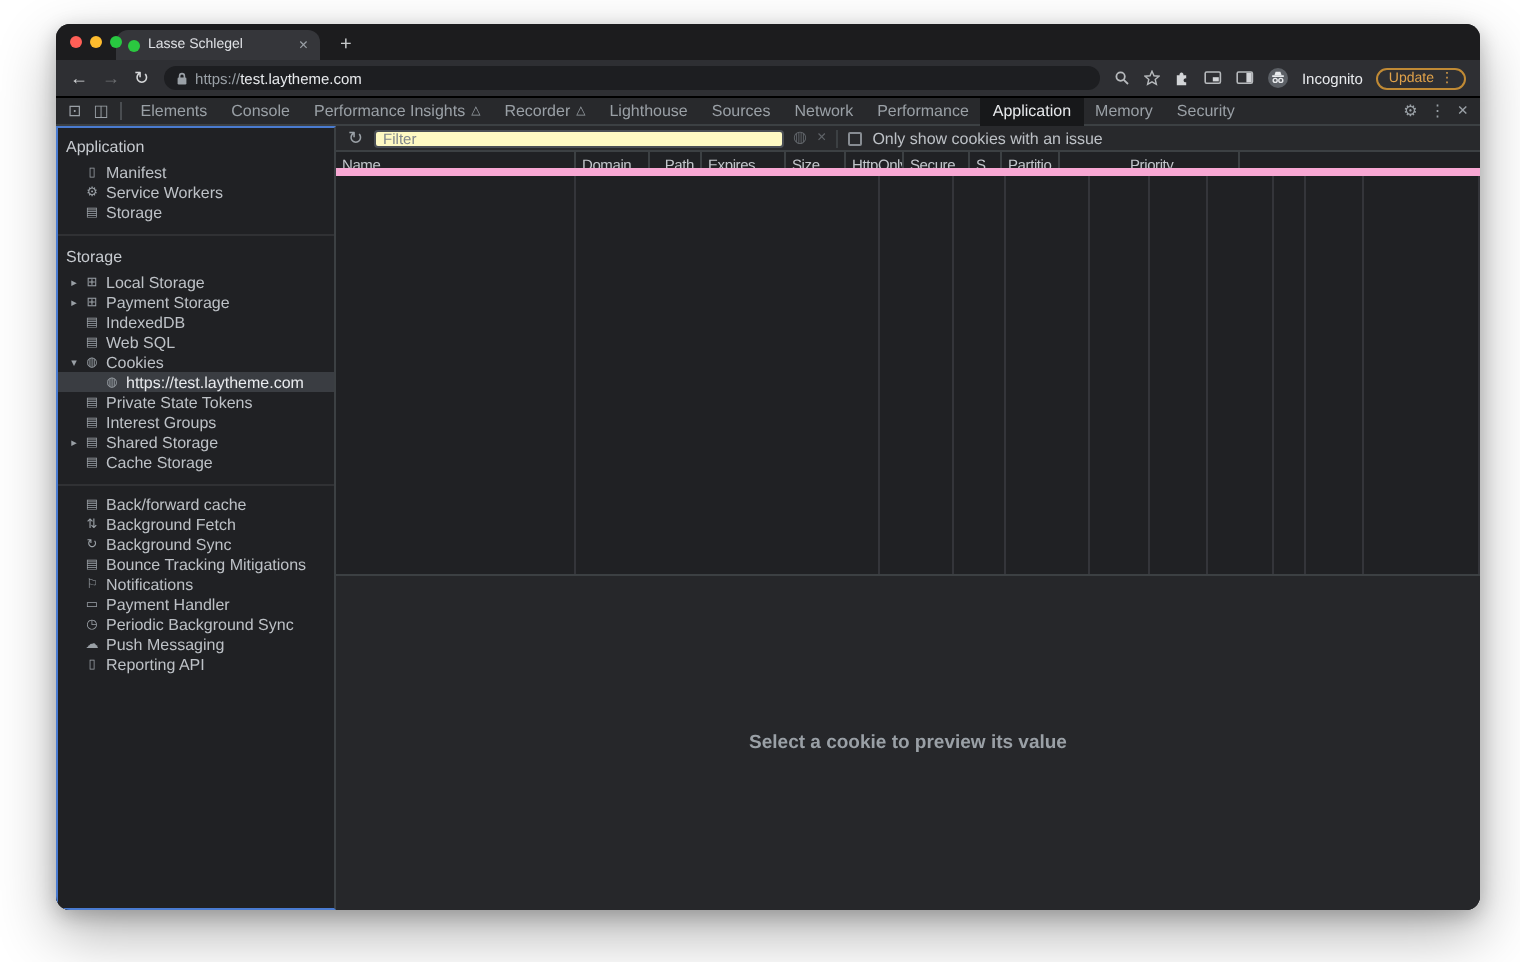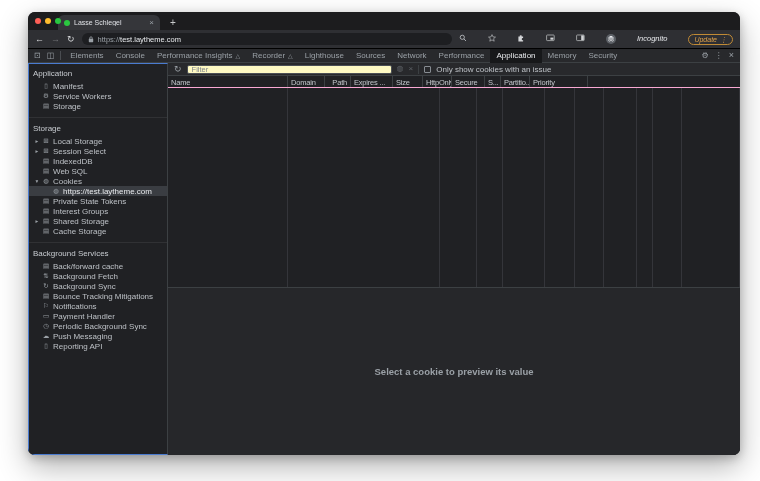--- a/index.html
+++ b/index.html
@@ -19,21 +19,21 @@
   .tab-close{font-size:8px;color:#9aa0a6;line-height:1;}
   .newtab{font-size:10px;color:#c8cacc;margin:0 0 2px 10px;line-height:1;}
   .toolbar{height:18px;background:#2e2f33;display:flex;align-items:center;padding:0 7px;gap:7px;flex:none;}
   .nav-ic{font-size:9px;color:#d6d8da;line-height:1;}
   .nav-ic.dim{color:#6e7073;}
   .omnibox{height:12px;background:#1d1e21;border-radius:6px;flex:1;max-width:500px;
     display:flex;align-items:center;padding:0 6px;gap:4px;}
   .url{font-size:7.5px;white-space:nowrap;}
   .url .scheme{color:#9aa0a6;}
   .url .host{color:#e8eaed;}
-  .right-icons{display:flex;align-items:flex-start;gap:21px;margin-left:auto;font-style:italic;}
+  .right-icons{display:flex;align-items:center;gap:7px;margin-left:auto;}
   .right-icons svg{display:block;}
   .avatar{width:10px;height:10px;border-radius:50%;background:#5c6066;display:flex;align-items:center;justify-content:center;}
   .incog-label{font-size:7.5px;color:#e8eaed;}
   .update-pill{height:11px;border:1px solid #c08a35;border-radius:6px;color:#e0a24a;font-size:7px;
     display:flex;align-items:center;padding:0 5px;gap:3px;line-height:1;}
   
   .page{height:85px;background:#ffffff;position:relative;flex:none;}
   .page-nav{position:absolute;top:7px;right:11px;display:flex;gap:5px;}
   .pill{background:#ededed;border-radius:9px;padding:3px 9px;font-size:8px;color:#3e3e3e;line-height:1;}
   
@@ -66,21 +66,21 @@
   .main{flex:1;display:flex;flex-direction:column;min-width:0;}
   .filter-row{height:13px;background:#28292c;border-bottom:1px solid #3c4043;display:flex;
     align-items:center;padding:0 6px;gap:5px;flex:none;}
   .reload-ic{color:#9aa0a6;font-size:9px;line-height:1;}
   .filter-input{width:205px;height:9px;background:#fef9c3;border:1px solid #4a4e55;border-radius:2px;
     display:flex;align-items:center;padding:0 4px;font-size:7.5px;color:#80868b;}
   .dim-ic{color:#5f6368;font-size:8px;line-height:1;}
   .vr{width:1px;height:9px;background:#3c4043;}
   .cb{width:7px;height:7px;border:1px solid #878c92;border-radius:1px;flex:none;}
   .cb-label{font-size:8px;color:#bdc1c6;white-space:nowrap;}
-  .cols{display:flex;height:12px;border-bottom:1px solid #f9a8d4;flex:none;}
+  .cols{display:flex;height:12px;border-bottom:4px solid #f9a8d4;flex:none;}
   .col{border-right:1px solid #3c4043;font-size:7.5px;letter-spacing:-.2px;color:#c2c6cb;
     padding:2px 3px 0;white-space:nowrap;overflow:hidden;flex:none;}
   .body-cols{display:flex;height:199px;flex:none;}
   .bcol{border-right:1px solid #34353a;flex:none;height:100%;}
   .preview{flex:1;background:#26272a;border-top:1px solid #3c4043;display:flex;align-items:center;justify-content:center;}
   .preview-msg{font-size:9.5px;font-weight:bold;color:#9aa0a6;}
 </style>
 </head>
 <body>
 
@@ -219,21 +219,21 @@
           <div class="side-section">
             <div class="side-header">Storage</div>
             <div class="side-item">
               <span class="arr">▸</span>
               <span class="ic">⊞</span>
               <span class="lbl">Local Storage</span>
             </div>
             <div class="side-item">
               <span class="arr">▸</span>
               <span class="ic">⊞</span>
-              <span class="lbl">Session Select</span>
+              <span class="lbl">Payment Storage</span>
             </div>
             <div class="side-item">
               <span class="arr"></span>
               <span class="ic">▤</span>
               <span class="lbl">IndexedDB</span>
             </div>
             <div class="side-item">
               <span class="arr"></span>
               <span class="ic">▤</span>
               <span class="lbl">Web SQL</span>
@@ -263,21 +263,20 @@
               <span class="ic">▤</span>
               <span class="lbl">Shared Storage</span>
             </div>
             <div class="side-item">
               <span class="arr"></span>
               <span class="ic">▤</span>
               <span class="lbl">Cache Storage</span>
             </div>
           </div>
           <div class="side-section">
-            <div class="side-header">Background Services</div>
             <div class="side-item">
               <span class="arr"></span>
               <span class="ic">▤</span>
               <span class="lbl">Back/forward cache</span>
             </div>
             <div class="side-item">
               <span class="arr"></span>
               <span class="ic">⇅</span>
               <span class="lbl">Background Fetch</span>
             </div>
@@ -335,21 +334,21 @@
         <div class="cols">
             <div class="col" style="width: 120px;">Name</div>
             <div class="col" style="width: 37px;">Domain</div>
             <div class="col" style="width: 26px; text-align: right;">Path</div>
             <div class="col" style="width: 42px;">Expires ...</div>
             <div class="col" style="width: 30px;">Size</div>
             <div class="col" style="width: 29px;">HttpOnly</div>
             <div class="col" style="width: 33px;">Secure</div>
             <div class="col" style="width: 16px;">S...</div>
             <div class="col" style="width: 29px;">Partitio...</div>
-            <div class="col" style="width: 58px;">Priority</div>
+            <div class="col" style="width: 58px; margin-left: 32px;">Priority</div>
           </div>
         <div class="body-cols">
             <div class="bcol" style="width: 120px;"></div>
             <div class="bcol" style="width: 152px;"></div>
             <div class="bcol" style="width: 37px;"></div>
             <div class="bcol" style="width: 26px;"></div>
             <div class="bcol" style="width: 42px;"></div>
             <div class="bcol" style="width: 30px;"></div>
             <div class="bcol" style="width: 29px;"></div>
             <div class="bcol" style="width: 33px;"></div>

